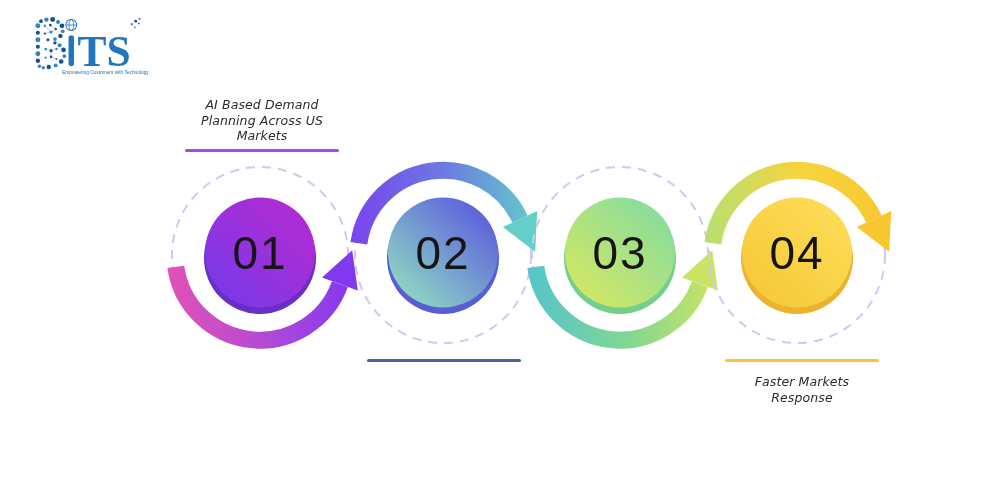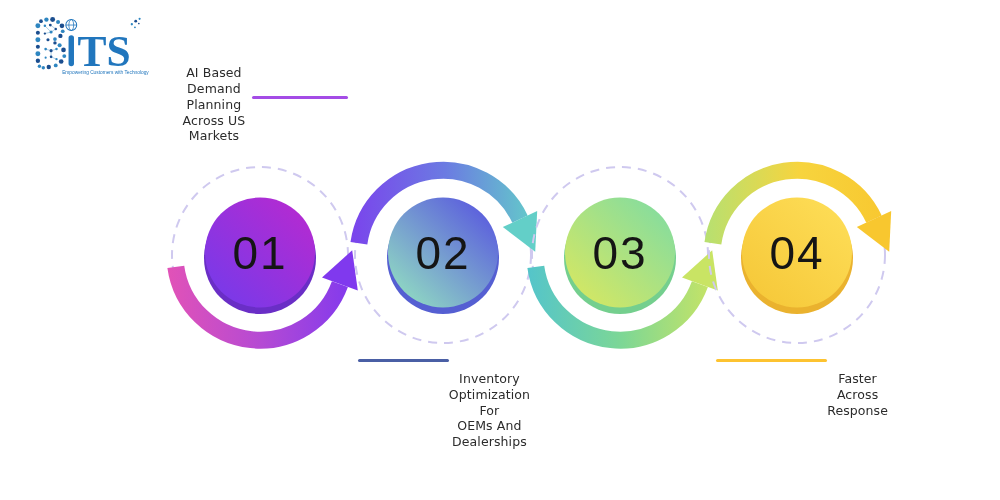--- a/index.html
+++ b/index.html
@@ -13,21 +13,21 @@
   .logo{
     position:absolute;left:34px;top:14px;width:132px;height:64px;
   }
   .main-art{position:absolute;left:0;top:0;}
   .step-number{
     font-family:"Liberation Sans", sans-serif;
     font-weight:500;
   }
   .label-block{
     position:absolute;width:172px;
-    display:flex;flex-direction:row;
+    display:flex;flex-direction:column;font-style:italic;
   }
   .lb-above{top:96px;}
   .lb-below{top:359px;}
   .lb1{left:176px;}
   .lb2{left:358px;}
   .lb3{left:534px;}
   .lb4{left:716px;}
   .label-text{
     font-family:"DejaVu Sans", sans-serif;
     font-size:12.5px;line-height:1.26;font-weight:500;
@@ -197,26 +197,22 @@
 
   <div class="label-block lb-above lb1">
     <div class="label-text">AI Based Demand
 Planning Across US
 Markets</div>
     <div class="label-line" style="background-color: rgb(164, 76, 230);"></div>
   </div>
 
   <div class="label-block lb-below lb2">
     <div class="label-line" style="background-color: rgb(74, 95, 165);"></div>
-    <div class="label-text">Inventory
-Optimization For
-OEMs And
-Dealerships</div>
   </div>
 
 
   <div class="label-block lb-below lb4">
     <div class="label-line" style="background-color: rgb(253, 195, 48);"></div>
-    <div class="label-text">Faster Across
+    <div class="label-text">Faster Markets
 Response</div>
   </div>
 
 </div>
 
 </body></html>

